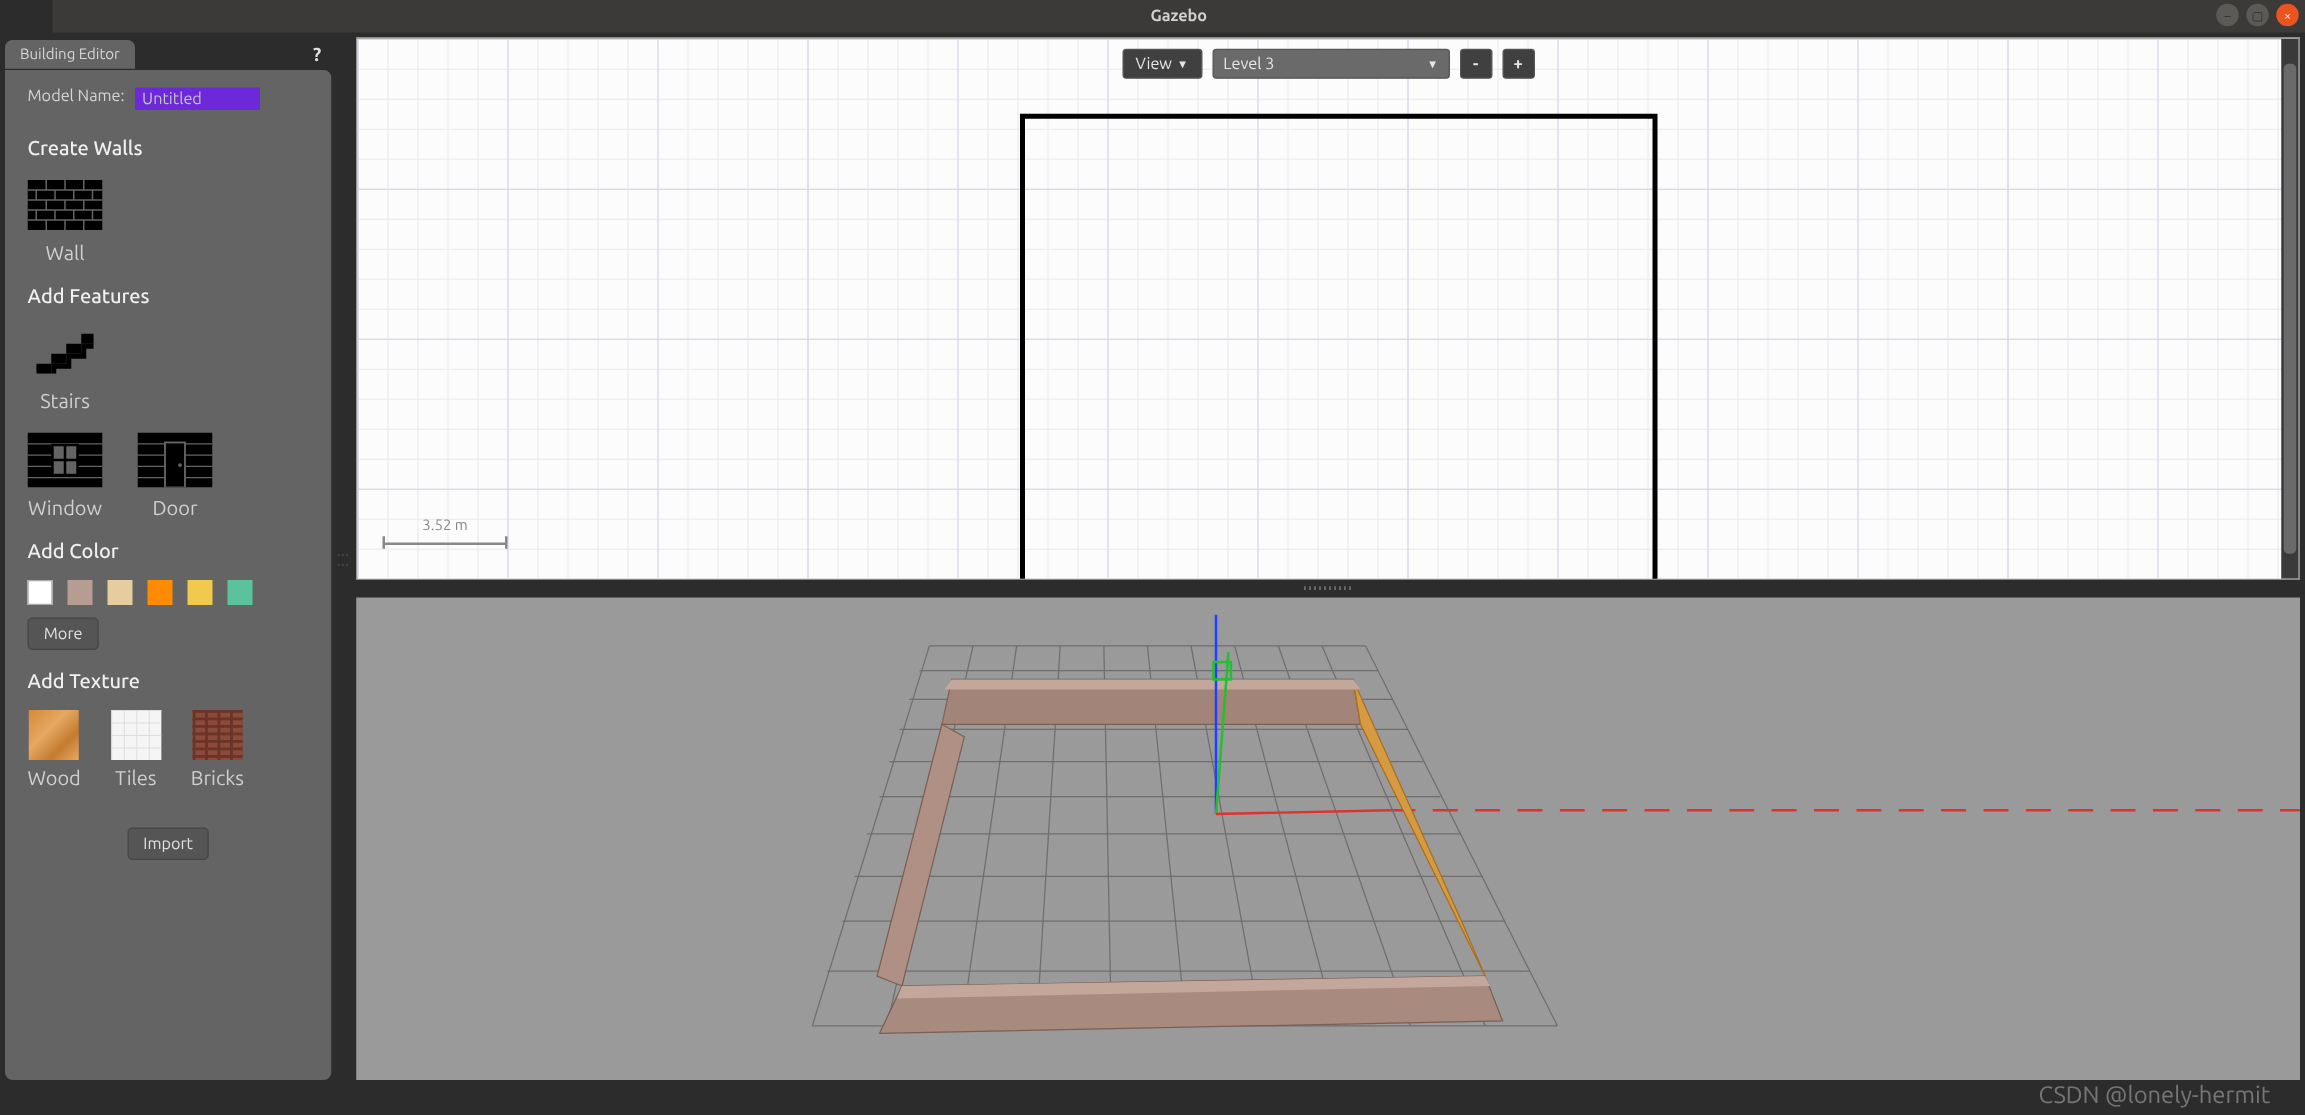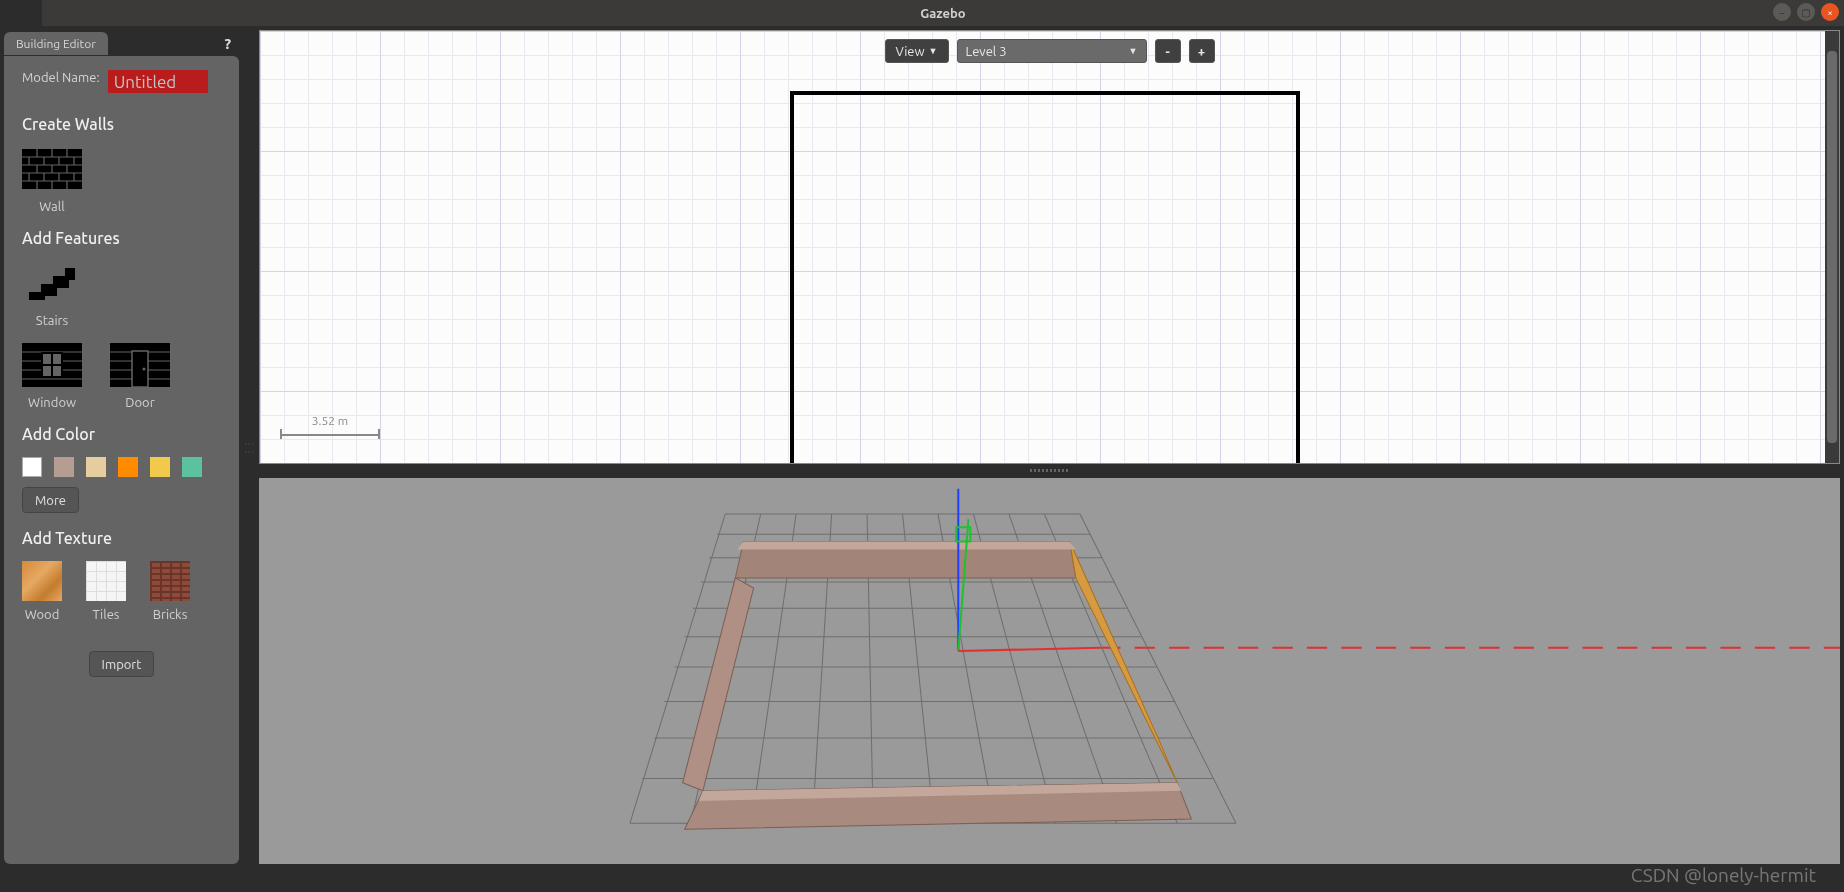--- a/index.html
+++ b/index.html
@@ -17,35 +17,35 @@
 
 
 .menubar { height: 24px; background: #2c2c2c; display: flex; align-items: center; padding: 0 8px; }
 .menu-item { color: #d0d0d0; font-size: 13px; padding: 2px 6px; cursor: pointer; }
 .menu-item u { text-decoration: underline; }
 
 
 .content { display: flex; height: calc(100% - 50px); padding: 4px; gap: 6px; }
 
 
-.sidebar-wrap { width: 235px; display: flex; flex-direction: column; }
+.sidebar-wrap { width: 261px; display: flex; flex-direction: column; }
 .tab-row { display: flex; align-items: center; height: 26px; }
 .tab { background: #646464; color: #d6d6d6; font-size: 12px; padding: 5px 12px; border-radius: 6px 6px 0 0; cursor: pointer; }
 .help-btn { margin-left: auto; color: #e0e0e0; font-size: 15px; font-weight: bold; padding: 0 8px; cursor: pointer; }
 .sidebar { background: #646464; border-radius: 0 6px 6px 6px; flex: 1; padding: 14px 18px; overflow-y: auto; color: #e8e8e8; }
 
 .model-name-row { display: flex; gap: 8px; margin-bottom: 22px; }
 .model-name-label { font-size: 13px; color: #d4d4d4; }
-.model-name-input { background: #b91c1c; border: none; color: #c4c4c4; font-size: 17px; padding: 2px 6px; width: 100px; }
+.model-name-input { background: #6d28d9; border: none; color: #c4c4c4; font-size: 13px; padding: 2px 6px; width: 100px; }
 
 .section-title { font-size: 16px; font-weight: 500; color: #f0f0f0; margin: 8px 0 14px 0; }
 
 .palette-row { display: flex; gap: 28px; margin-bottom: 16px; }
 .palette-item { display: flex; flex-direction: column; align-items: center; gap: 8px; cursor: pointer; }
-.palette-label { font-size: 13px; color: #d0d0d0; }
+.palette-label { font-size: 16px; color: #d0d0d0; }
 
 .icon-box { width: 60px; height: 44px; display: flex; align-items: center; justify-content: center; }
 
 .color-row { display: flex; gap: 12px; margin: 10px 0; }
 .color-swatch { width: 20px; height: 20px; cursor: pointer; }
 
 .more-btn, .import-btn { background: #555; border: 1px solid #444; color: #e0e0e0; font-size: 13px; padding: 5px 12px; border-radius: 4px; cursor: pointer; }
 .more-row { display: flex; margin: 6px 20px 16px 0; }
 .import-row { display: flex; justify-content: center; margin-top: 30px; }
 

